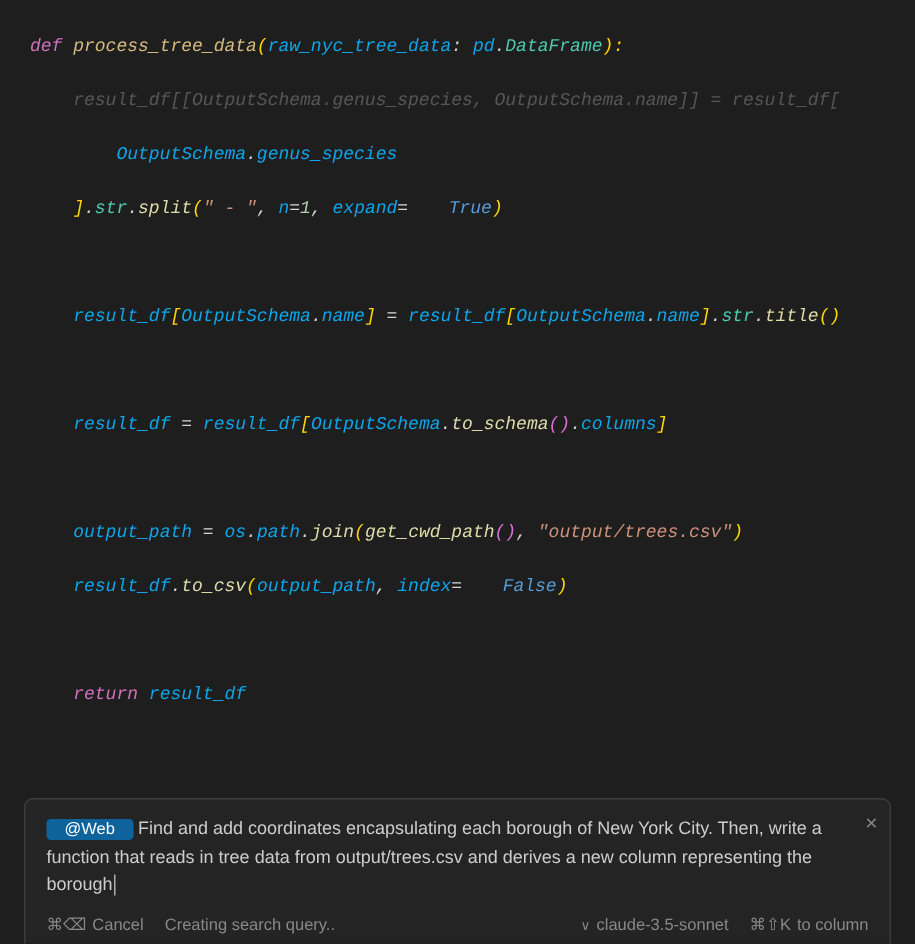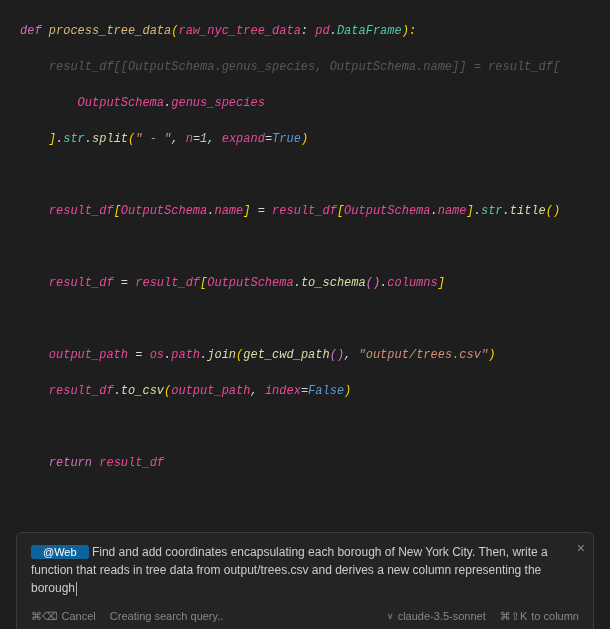--- a/index.html
+++ b/index.html
@@ -13,29 +13,29 @@
     color: #d4d4d4;
     overflow: hidden;
   }
   .editor {
     padding: 4px 0 0 20px;
     white-space: pre;
     font-style: italic;
   }
   .kw { color: #d16fbe; }            
   .fn { color: #d7ba7d; margin-top: 30px; }            
-  .param { color: #ec4899; font-style: italic; }         
+  .param { color: #0ea5e9; font-style: italic; }         
   .type { color: #4ec9b0; }          
   .punct { color: #d4d4d4; }
   .bracket-y { color: #ffd602; }
   .bracket-p { color: #da70d6; }          
   .method { color: #dcdcaa; text-align: center; }        
   .str { color: #ce9178; }           
   .num { color: #b5cea8; }           
-  .const { color: #569cd6; }         
+  .const { color: #569cd6; margin-left: 27px; }         
   .line { display: block; min-height: 18px; }
   .opaque-line { display:block; min-height:18px; opacity: 0.30; }
 
   .prompt-wrap {
     padding: 6px 16px 6px 16px;
   }
   .prompt-box {
     background: #242424;
     border: 1px solid #3c3c3c;
     border-radius: 6px;

